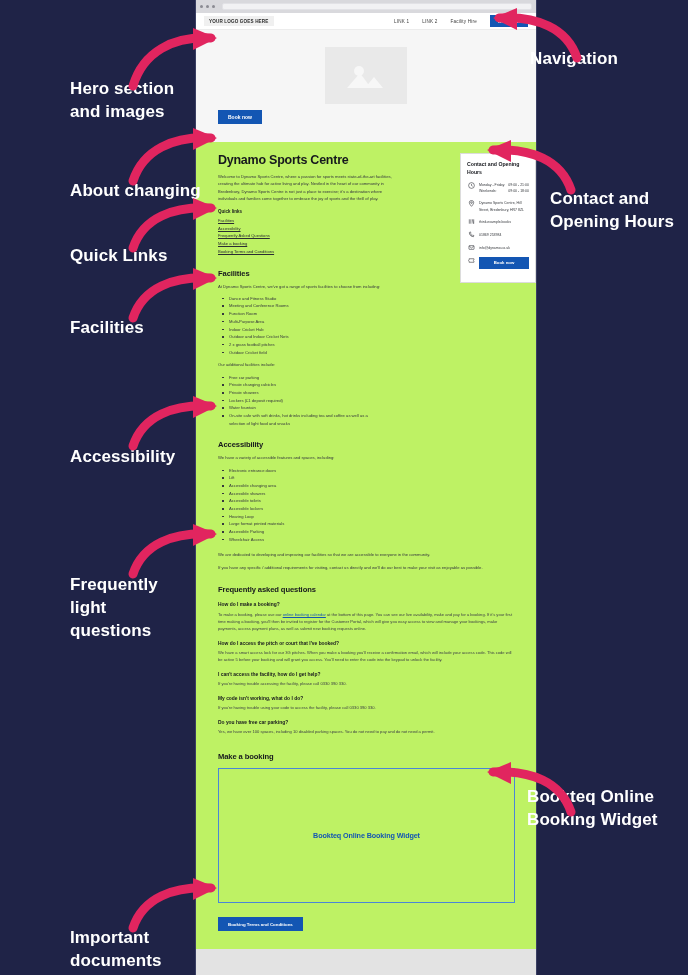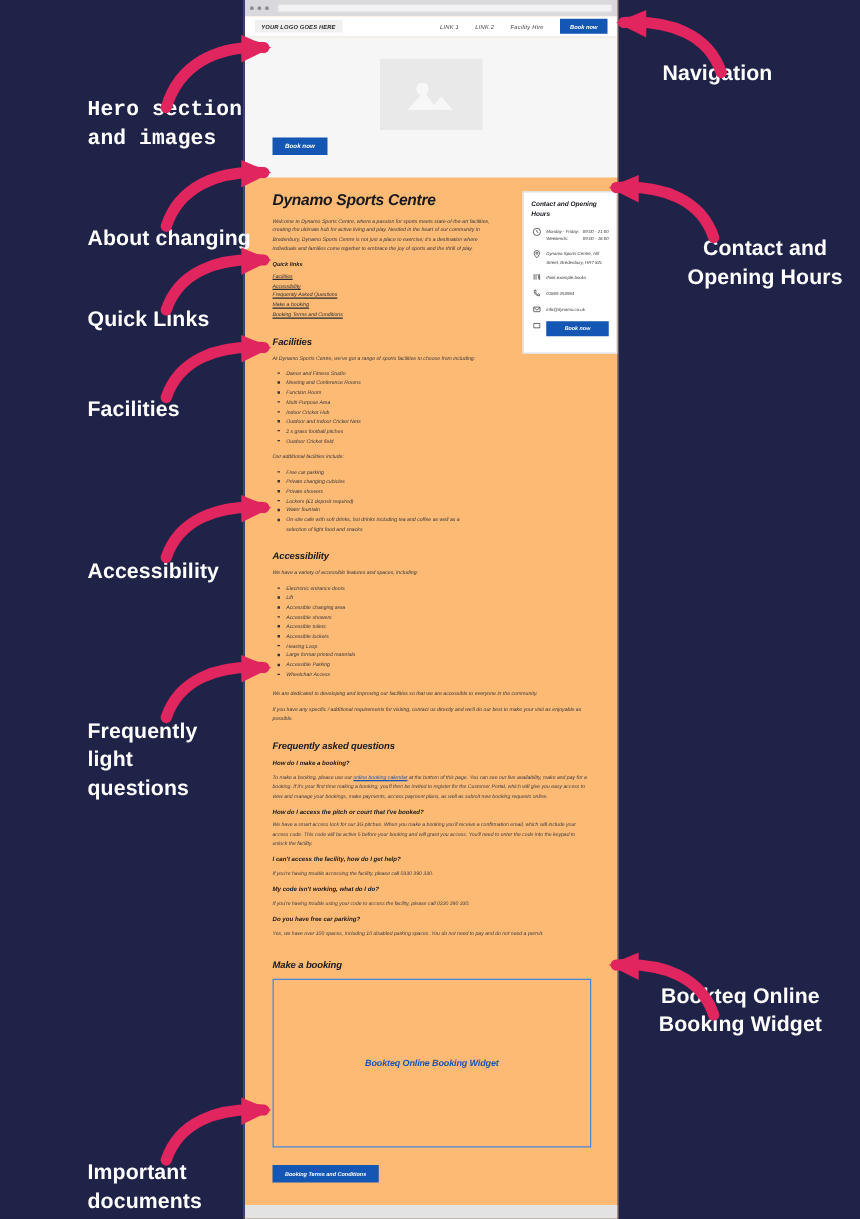--- a/index.html
+++ b/index.html
@@ -14,35 +14,34 @@
   .annot {
     position: absolute;
     color: #ffffff;
     font-weight: 700;
     font-size: 17px;
     line-height: 1.35;
     letter-spacing: .1px;
     white-space: pre-line;
   }
   .annot.left  { text-align: left; }
-  .annot.right { text-align: center; }
+  .annot.right { text-align: left; }
 
   .arrow { position: absolute; }
   .arrow svg { display: block; overflow: visible; }
 
   
   .browser {
     position: absolute;
     left: 195px; top: 0;
-    width: 300px; height: 975px;
-    background: #fdba74;
+    width: 342px; height: 975px;
+    background: #bef264;
     overflow: hidden;
     border-left: 1px solid #3a3f63;
     border-right: 1px solid #3a3f63;
-    font-style: italic;
   }
   .chrome {
     height: 13px; background: #d9d9dd;
     display: flex; align-items: center;
     padding: 0 4px; gap: 3px;
   }
   .dot { width: 3px; height: 3px; border-radius: 50%; background: #8b8b93; }
   .urlbar {
     flex: 1; height: 7px; background: #f2f2f4;
     border-radius: 2px; margin-left: 4px;
@@ -381,21 +380,21 @@
     </div>
   </div>
 
   <div class="footer">
     
   </div>
 </div>
 
 <div>
 
-  <div class="annot left" style="left:70px; top:78px;font-family:Liberation Mono, monospace;">Hero section
+  <div class="annot left" style="left:70px; top:78px;">Hero section
 and images</div>
   <div class="annot left" style="left:70px; top:180px;">About changing</div>
   <div class="annot left" style="left:70px; top:245px;">Quick Links</div>
   <div class="annot left" style="left:70px; top:317px;">Facilities</div>
   <div class="annot left" style="left:70px; top:446px;">Accessibility</div>
   <div class="annot left" style="left:70px; top:574px;">Frequently
 light
 questions</div>
   <div class="annot left" style="left:70px; top:927px;">Important
 documents</div>

